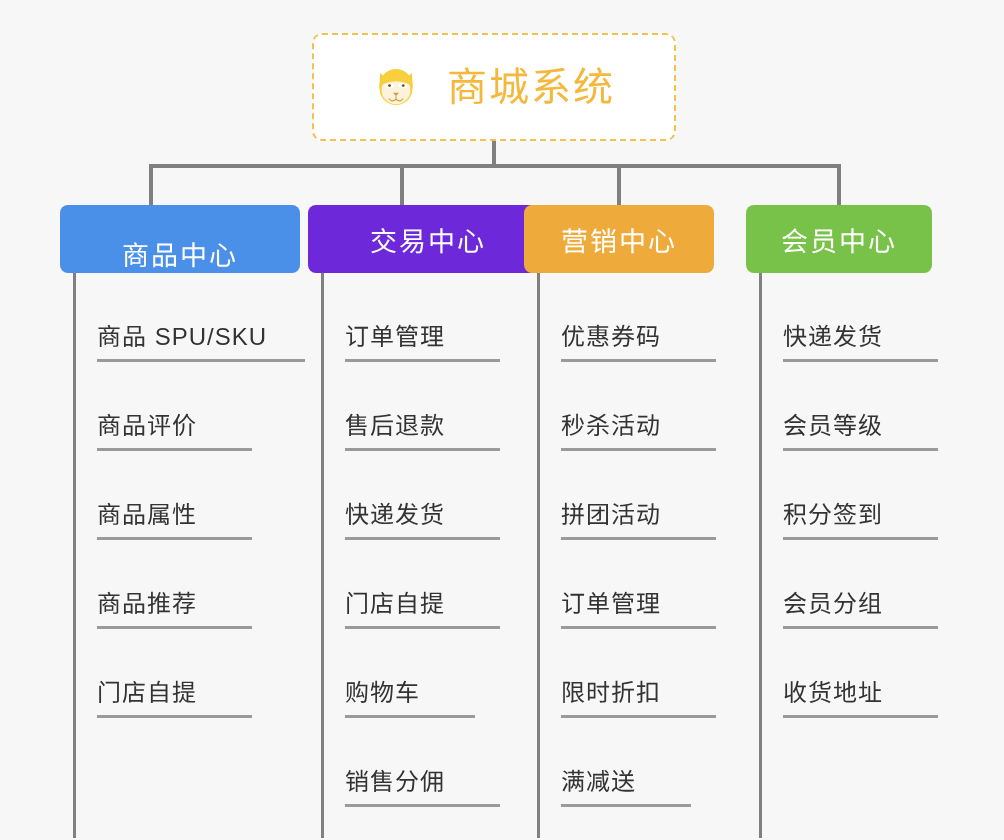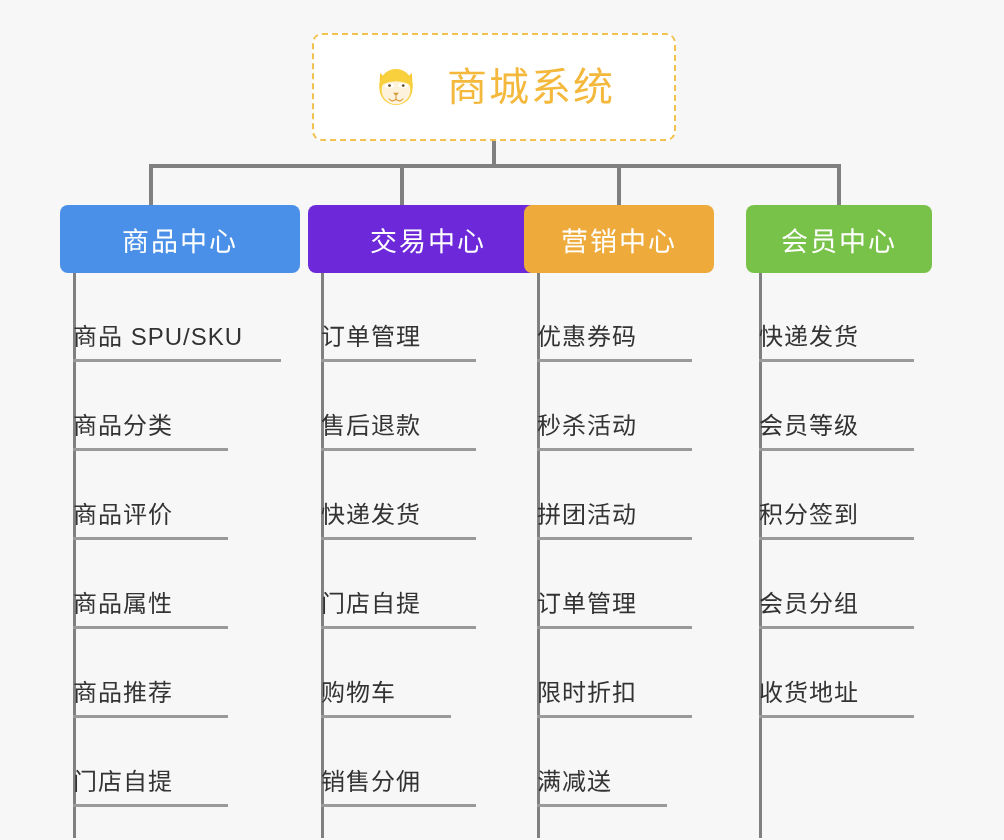--- a/index.html
+++ b/index.html
@@ -93,20 +93,21 @@
     left: 13px;
     top: 68px;
   }
   .leaf {
     position: relative;
     height: 89px;
     display: flex;
     align-items: flex-end;
     box-sizing: border-box;
     padding-bottom: 10px;
+    margin-left: 24px;
   }
   .leaf-label {
     font-size: 24px;
     color: #333333;
     white-space: nowrap;
     line-height: 1.2;
     letter-spacing: 1px;
   }
   .leaf-underline {
     position: absolute;
@@ -153,32 +154,28 @@
   </div>
 
   <div class="conn conn-v" style="left:492px; top:141px; height:27px;"></div>
   <div class="conn conn-h" style="left:151px; top:164px; width:690px;"></div>
   <div class="conn conn-v" style="left:149px; top:164px; height:43px;"></div>
   <div class="conn conn-v" style="left:400px; top:164px; height:43px;"></div>
   <div class="conn conn-v" style="left:617px; top:164px; height:43px;"></div>
   <div class="conn conn-v" style="left:837px; top:164px; height:43px;"></div>
 
   <div class="branch" id="branch-0">
-    <div class="branch-header" style="background: rgb(74, 144, 232);">
+    <div class="branch-header" style="background: rgb(74, 144, 232); align-items: flex-end;">
       <span>商品中心</span>
     </div>
     <div class="spine" style="height:565px;"></div>
     <div class="leaves">
       <div class="leaf">
         <span class="leaf-label">商品 SPU/SKU</span>
         <span class="leaf-underline" style="width:208px;"></span>
-      </div>
-      <div class="leaf">
-        <span class="leaf-label">商品分类</span>
-        <span class="leaf-underline" style="width:155px;"></span>
       </div>
       <div class="leaf">
         <span class="leaf-label">商品评价</span>
         <span class="leaf-underline" style="width:155px;"></span>
       </div>
       <div class="leaf">
         <span class="leaf-label">商品属性</span>
         <span class="leaf-underline" style="width:155px;"></span>
       </div>
       <div class="leaf">

